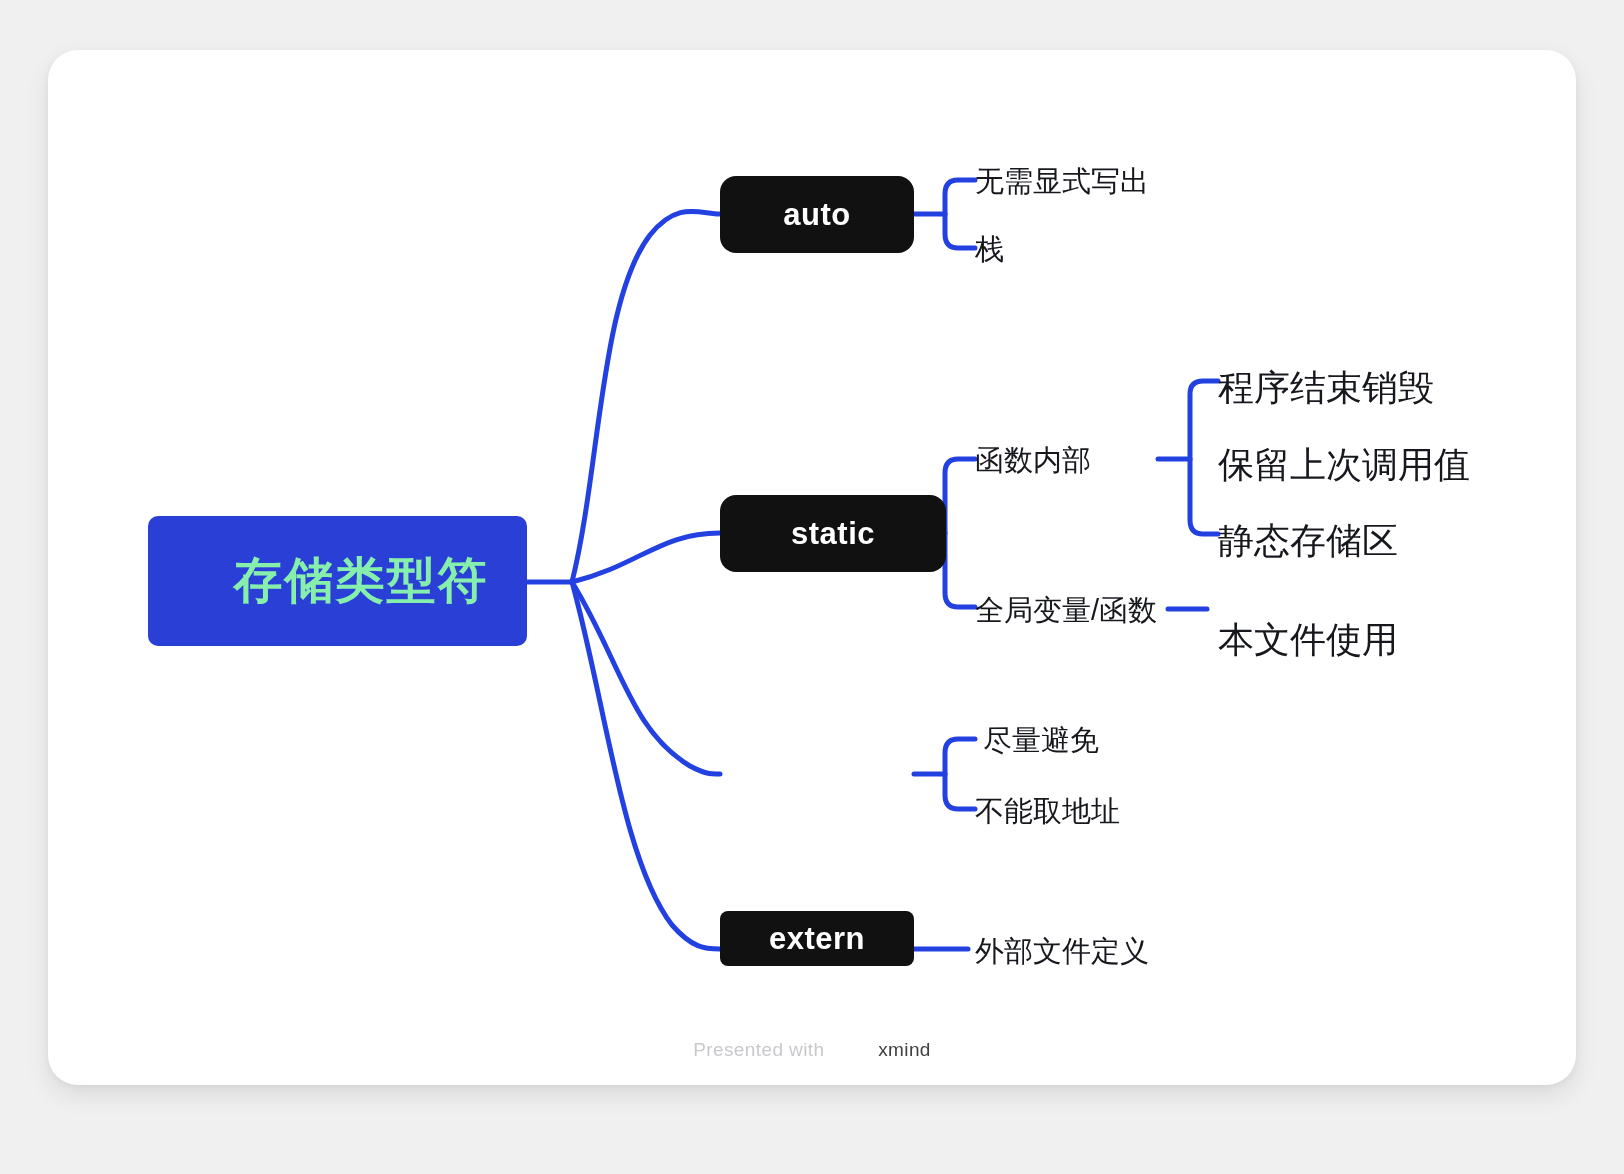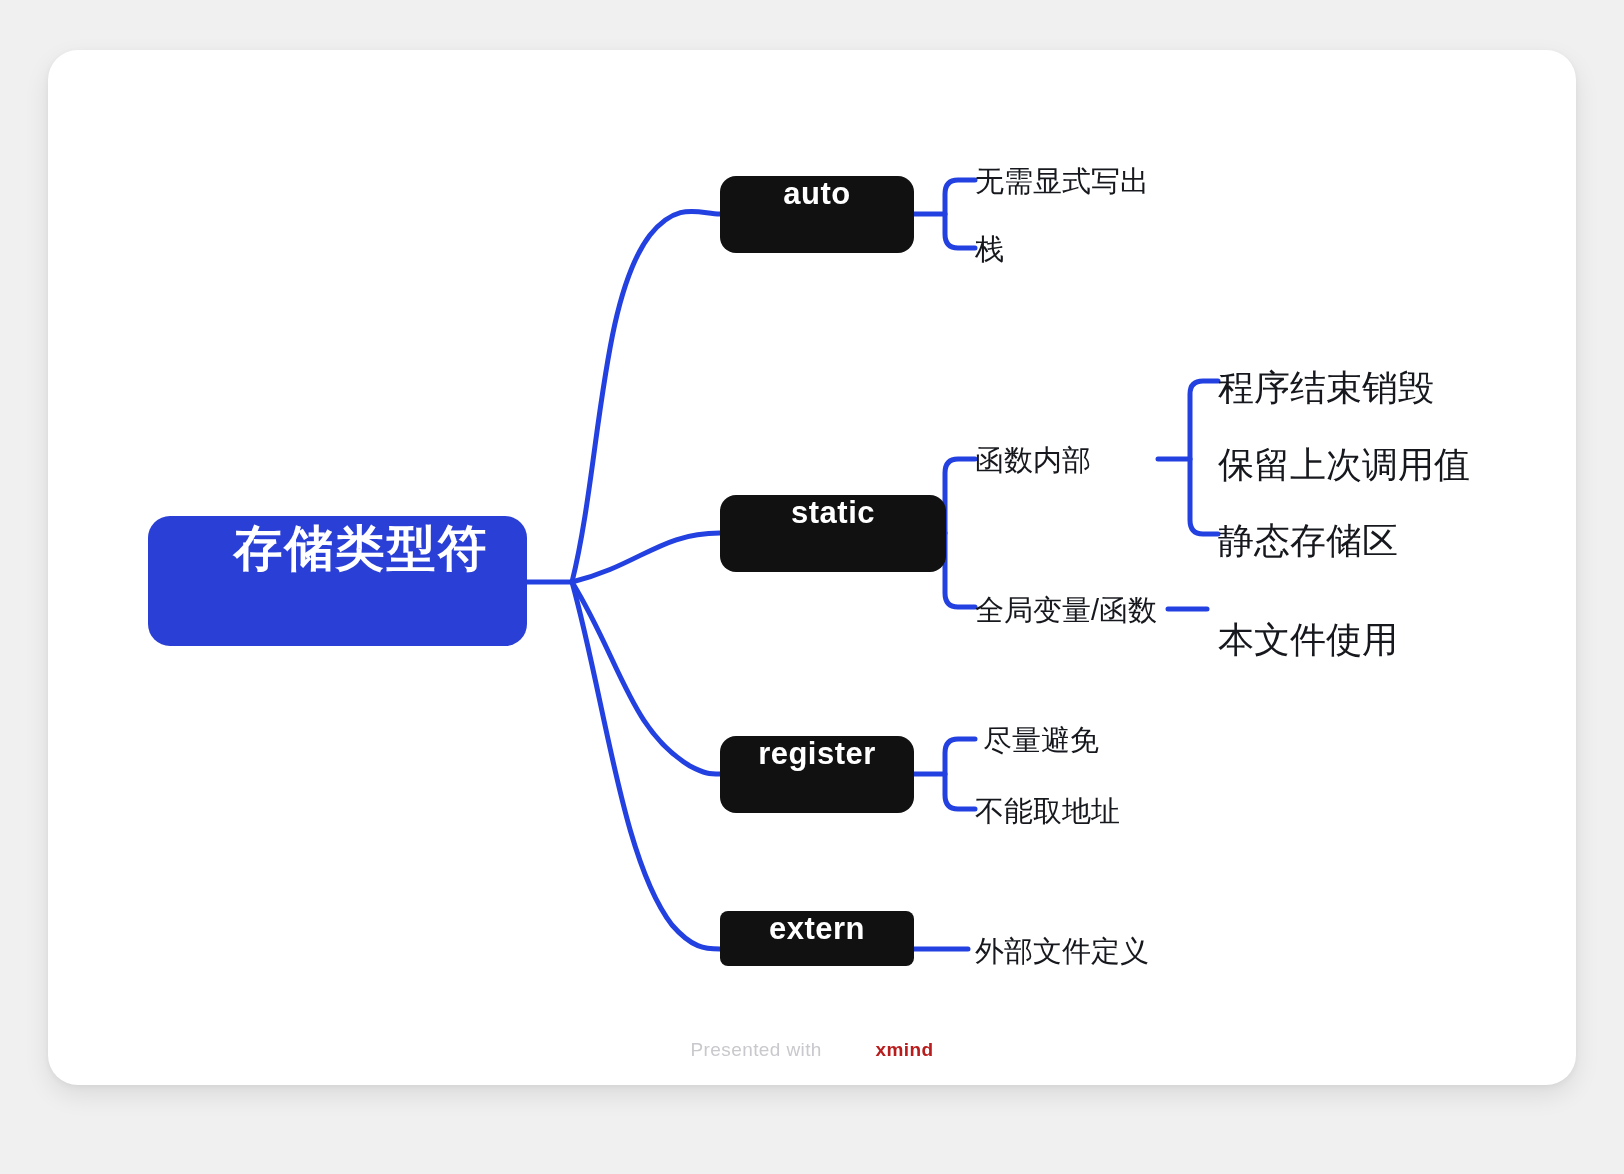--- a/index.html
+++ b/index.html
@@ -41,27 +41,28 @@
   .map-svg path, .map-svg line {
     fill: none;
     stroke-linecap: round;
     stroke-linejoin: round;
   }
 
   
   .node {
     position: absolute;
     display: flex;
+    align-items: center;
     justify-content: center;
     box-sizing: border-box;
   }
   .node-root {
     background: #2a3fd6;
-    border-radius: 22px;
-    color: #ffffff;
+    border-radius: 10px;
+    color: #86efac;
     font-size: 49px;
     font-weight: bold;
     letter-spacing: 2px;
     padding-left: 47px;
   }
   .node-topic {
     background: #111111;
     border-radius: 16px;
     color: #ffffff;
     font-size: 31px;
@@ -85,22 +86,22 @@
     position: absolute;
     left: 0;
     top: 1039px;
     width: 1624px;
     text-align: center;
     font-size: 19px;
     color: #c9c9cd;
     letter-spacing: 0.4px;
   }
   .footer-note b {
-    color: #b91c1c;
-    font-weight: bold;
+    color: #404040;
+    font-weight: normal;
     margin-left: 48px;
   }
 </style>
 </head>
 <body>
 
 <div class="stage">
 
   <div class="canvas-card"></div>
 
@@ -164,23 +165,20 @@
     <span>保留上次调用值</span>
   </div>
   <div class="node-leaf sub" style="left:1218px; top:517px;">
     <span>静态存储区</span>
   </div>
 
   <div class="node-leaf sub" style="left:1218px; top:616px;">
     <span>本文件使用</span>
   </div>
 
-  <div class="node node-topic" style="left:720px; top:736px; width:194px; height:77px;">
-    <span>register</span>
-  </div>
   <div class="node-leaf" style="left:975px; top:721px;margin-left:8px;">
     <span>尽量避免</span>
   </div>
   <div class="node-leaf" style="left:975px; top:792px;">
     <span>不能取地址</span>
   </div>
 
   <div class="node node-topic" style="left:720px; top:911px; width:194px; height:55px;border-radius:8px;">
     <span>extern</span>
   </div>

